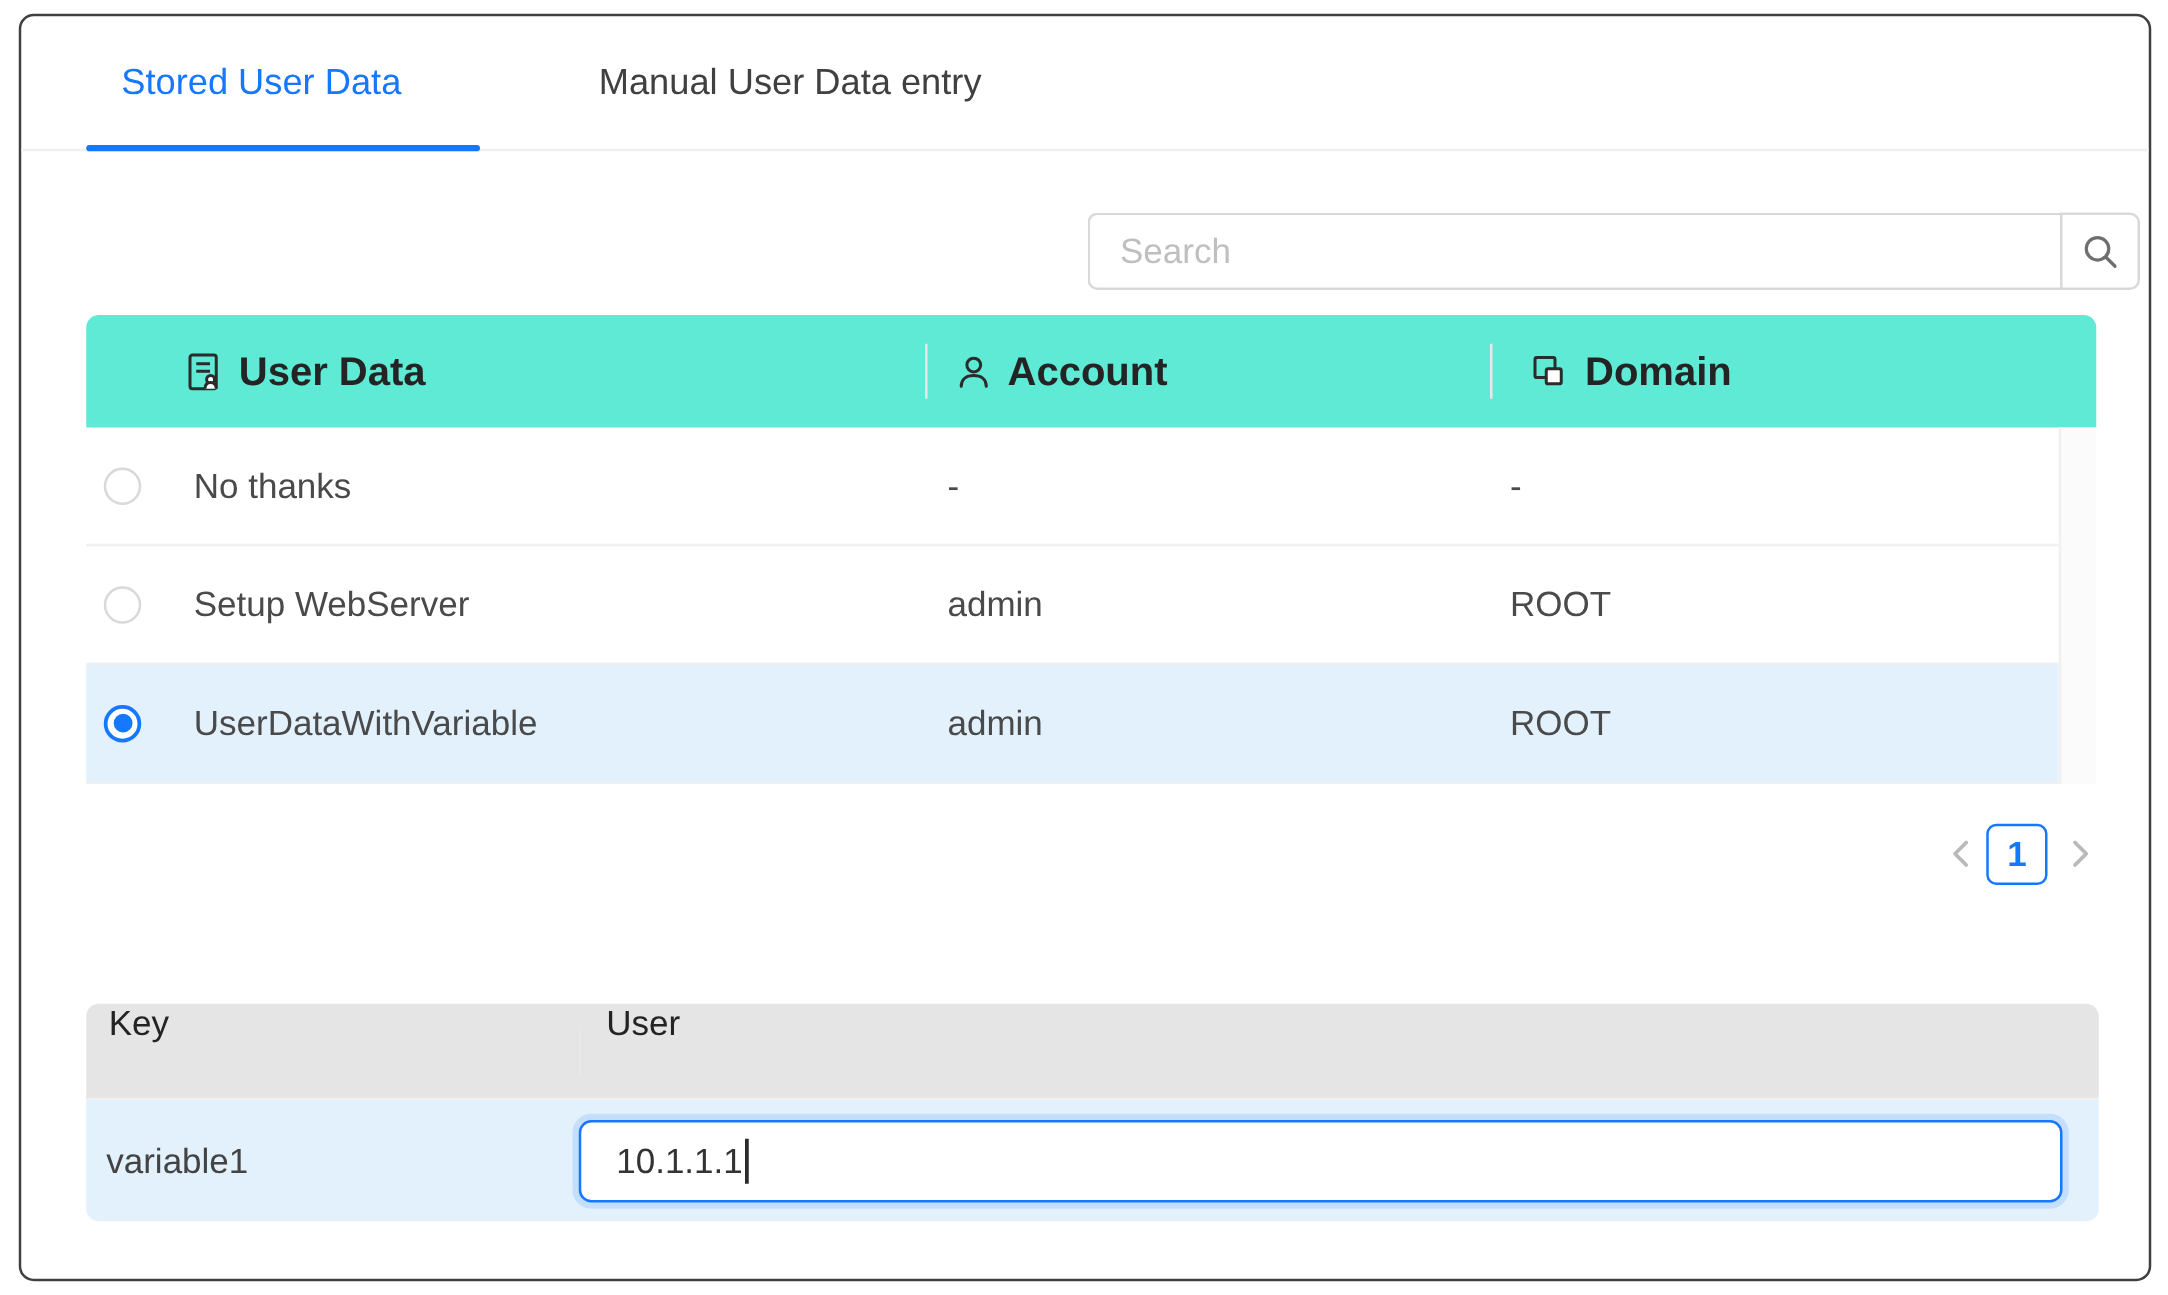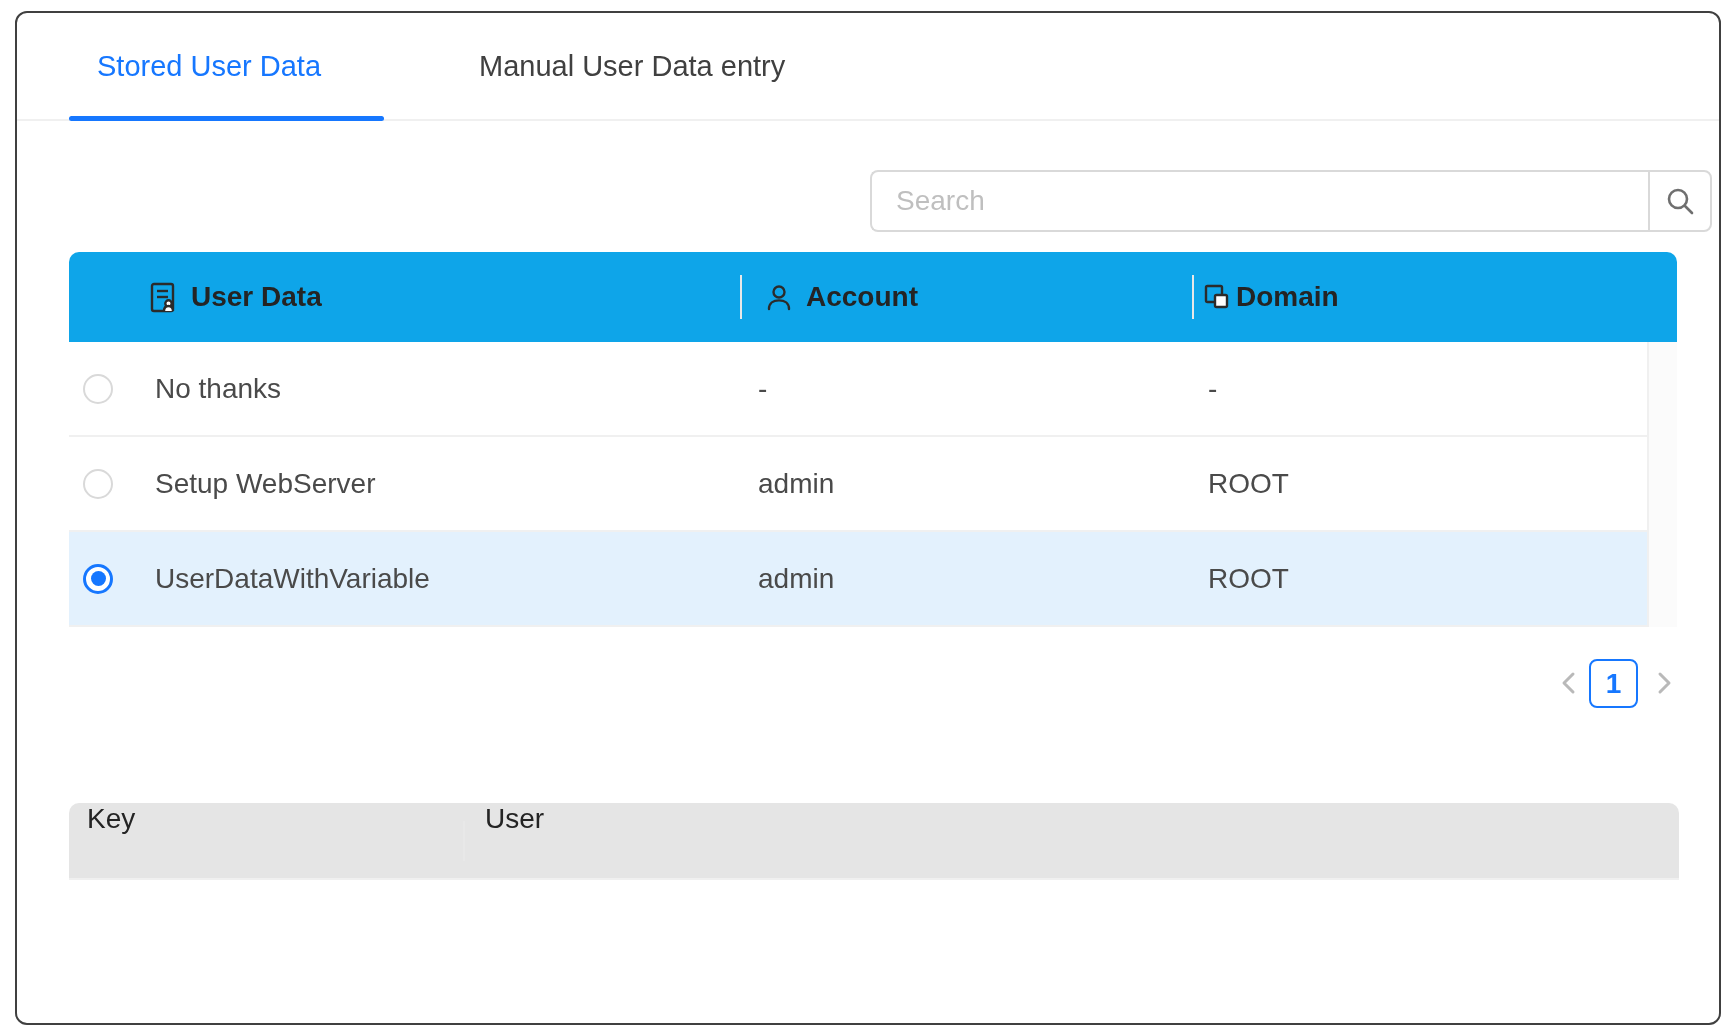--- a/index.html
+++ b/index.html
@@ -23,27 +23,27 @@
   .search-input { width:778px; height:62px; border:2px solid #d9d9d9; border-right:none;
                   border-radius:8px 0 0 8px; padding:0 24px; font-size:28px;
                   font-family:"Liberation Sans", sans-serif; color:#333; outline:none; }
   .search-input::placeholder { color:#bfbfbf; }
   .search-btn { width:64px; height:62px; border:2px solid #d9d9d9; background:#fff;
                 border-radius:0 8px 8px 0; display:flex; align-items:center;
                 justify-content:center; cursor:pointer; }
 
   
   .table { position:absolute; left:52px; top:239px; width:1608px; }
-  .thead { display:flex; height:90px; background:#0ea5e9; border-radius:10px 10px 0 0;
+  .thead { display:flex; height:90px; background:#5eead4; border-radius:10px 10px 0 0;
            position:relative; align-items:center; font-weight:700; color:#242424;
-           font-size:28px; }
+           font-size:32px; }
   .th { display:flex; align-items:center; height:100%; }
   .th-1 { width:671px; padding-left:76px; gap:12px; }
   .th-2 { width:452px; padding-left:24px; gap:12px; }
-  .th-3 { width:485px; padding-left:10px; gap:4px; }
+  .th-3 { width:485px; padding-left:32px; gap:14px; }
   .col-sep { position:absolute; top:23px; width:2px; height:44px; background:#e8e8e8; }
   .sep-1 { left:671px; } .sep-2 { left:1123px; }
   .tbody { position:relative; }
   .gutter { position:absolute; right:0; top:0; width:30px; height:285px;
             background:#fbfbfb; border-left:2px solid #f0f0f0; }
   .tr { display:flex; width:1578px; height:95px; align-items:center;
         border-bottom:2px solid #f0f0f0; font-size:28px; color:#4a4a4a; cursor:pointer; }
   .tr-selected { background:#e3f1fd; }
   .td-1 { width:671px; display:flex; align-items:center; padding-left:14px; gap:42px; }
   .td-2 { width:452px; padding-left:18px; }
@@ -194,15 +194,22 @@
       </svg>
     </span>
   </div>
 
   <div class="kv">
     <div class="kv-head">
       <div class="kv-th-key">Key</div>
       <div class="kv-sep"></div>
       <div class="kv-th-value">User</div>
     </div>
+    <div class="kv-row">
+      <div class="kv-key">variable1</div>
+      <div class="value-input">
+        <span>10.1.1.1</span>
+        <span class="caret"></span>
+      </div>
+    </div>
   </div>
 
 </div>
 
 </body></html>

